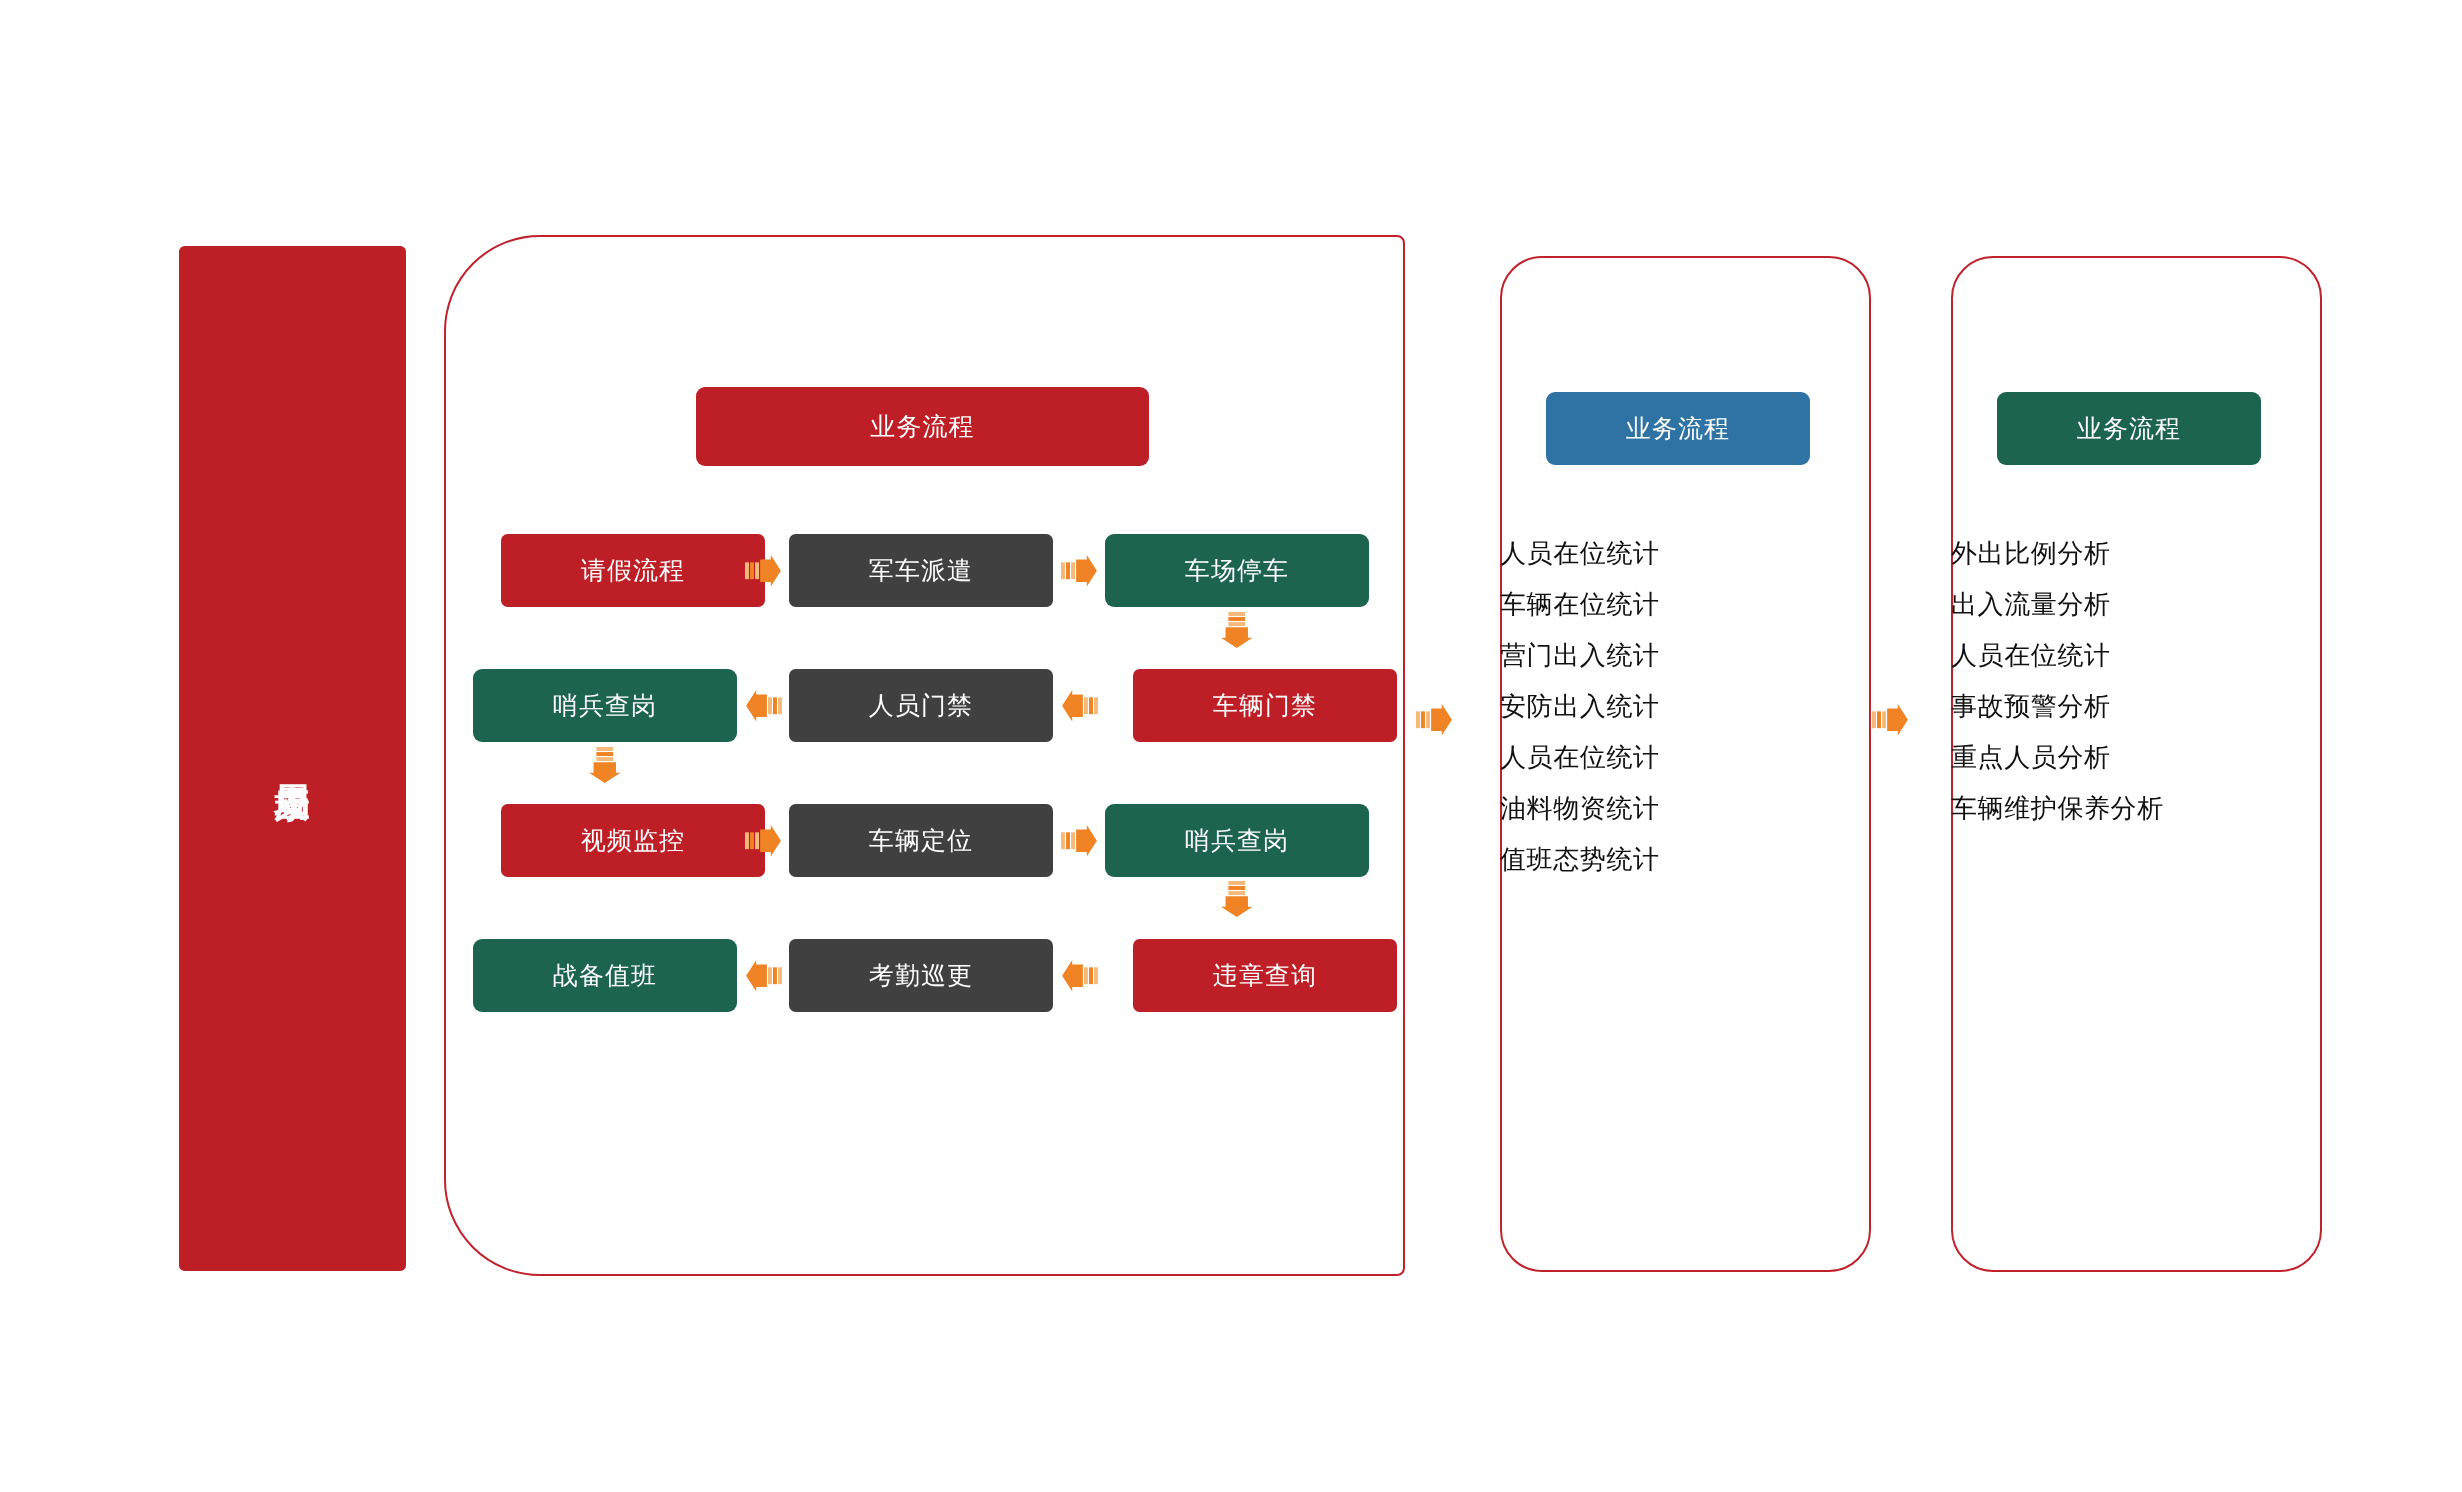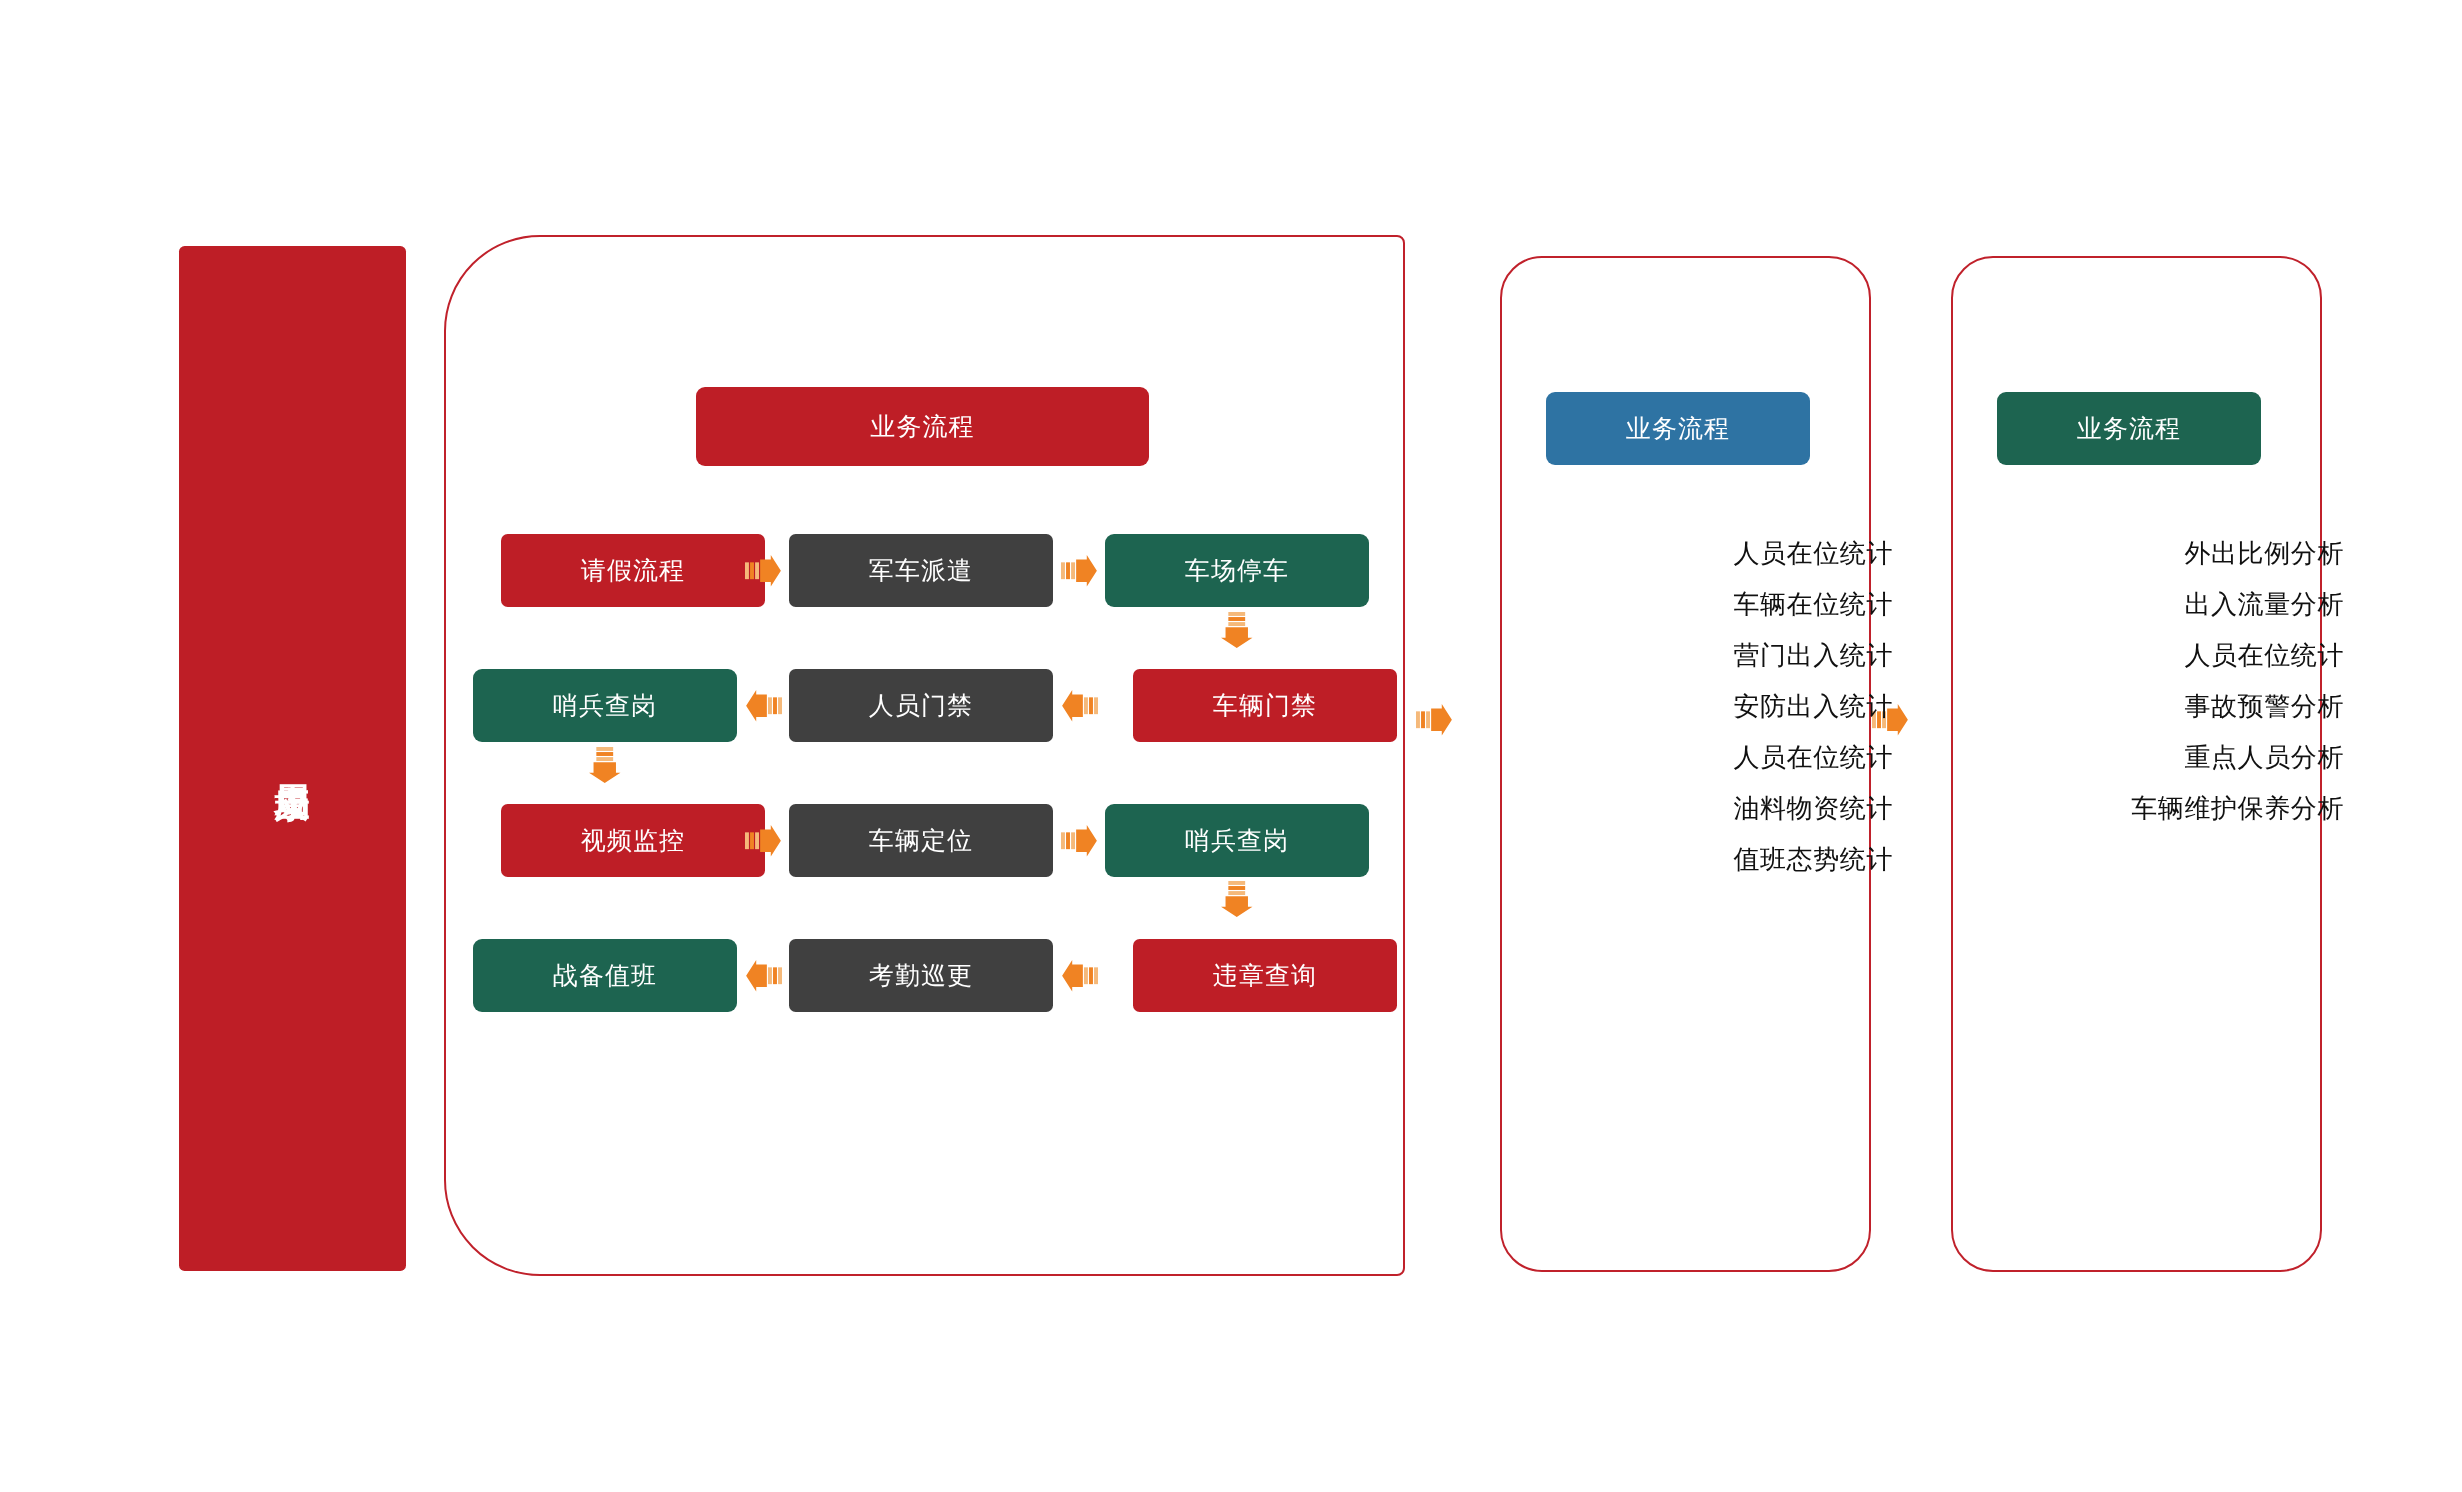--- a/index.html
+++ b/index.html
@@ -167,22 +167,21 @@
   
   .ah-p1 { left: 1416px; top: 704px; }
   .ah-p2 { left: 1872px; top: 704px; }
 
   
   .list {
     position: absolute;
     width: 369px;
     display: flex;
     flex-direction: column;
-    align-items: flex-end;
-    padding-left: 24px;
+    align-items: flex-start;
   }
   .list-mid   { left: 1500px; top: 540px; }
   .list-right { left: 1951px; top: 540px; }
   .list-item {
     color: #111111;
     font-size: 26px;
     line-height: 1.0;
     letter-spacing: 0.6px;
     white-space: nowrap;
     margin-bottom: 25px;

